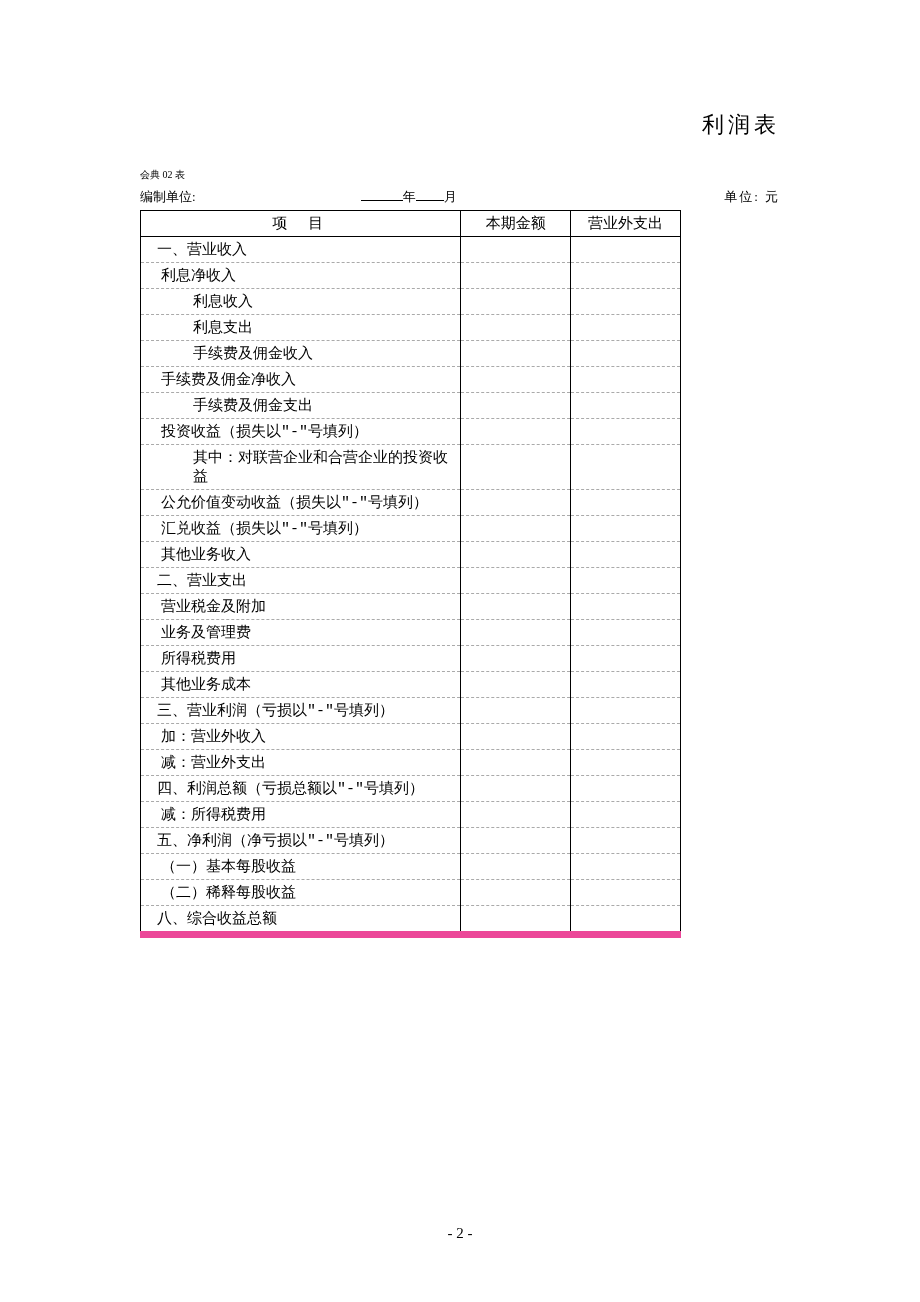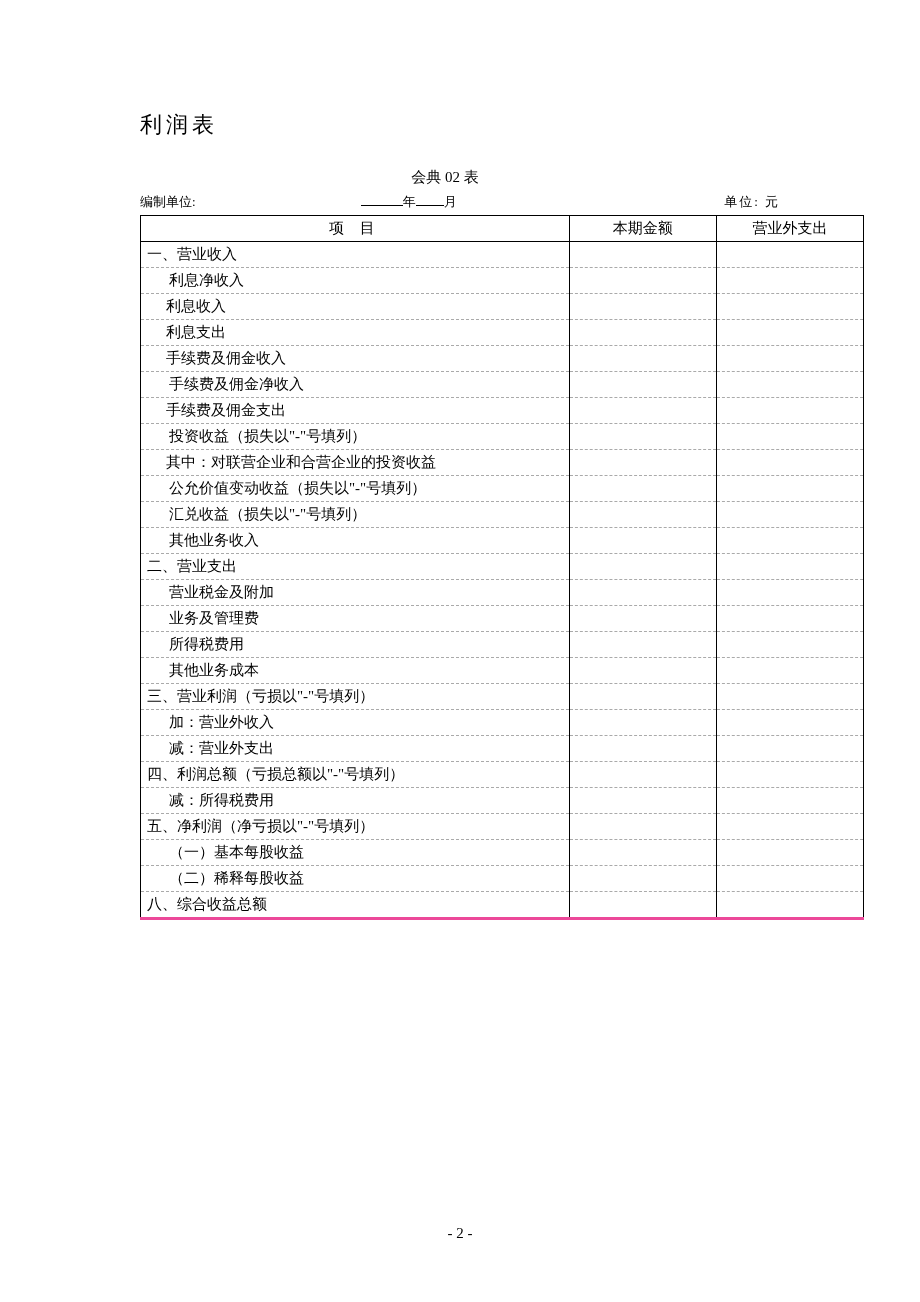--- a/index.html
+++ b/index.html
@@ -10,28 +10,28 @@
       background: #fff;
       color: #000;
       width: 920px;
       height: 1302px;
       position: relative;
     }
     .page {
       padding: 110px 140px 0 140px;
     }
     .title {
-      text-align: left;
+      text-align: right;
       font-size: 22px;
       margin-bottom: 28px;
       letter-spacing: 4px;
     }
     .subtitle-row {
-      text-align: center;
-      font-size: 15px;
+      text-align: left;
+      font-size: 10px;
       margin-bottom: 6px;
       padding-right: 30px;
     }
     .header-line {
       display: flex;
       font-size: 13px;
       margin-bottom: 4px;
       padding-right: 0;
     }
     .header-left { flex: 0 0 auto; }
@@ -40,49 +40,50 @@
       margin-left: 165px;
     }
     .header-right {
       margin-left: auto;
       letter-spacing: 2px;
     }
     .blank-short { display:inline-block; border-bottom:1px solid #000; width:42px; height:1em; vertical-align:baseline; }
     .blank-shorter { display:inline-block; border-bottom:1px solid #000; width:28px; height:1em; vertical-align:baseline; }
     table {
       border-collapse: collapse;
-      width: 724px;
+      width: 541px;
       font-size: 15px;
       margin-left: 0;
+      font-family: Liberation Mono, monospace;
     }
     th, td {
       border-left: 1px solid #000;
       border-right: 1px solid #000;
       border-bottom: 1px dashed #aaa;
       padding: 3px 6px 3px 6px;
       height: 25px;
       vertical-align: middle;
       text-align: left;
     }
     thead th {
       border-top: 1px solid #000;
       border-bottom: 1px solid #000;
       text-align: center;
       font-weight: normal;
       letter-spacing: 6px;
     }
     thead th.nopad { letter-spacing: 0; }
     th:first-child, td:first-child { border-left: 1px solid #000; }
     th:last-child, td:last-child { border-right: 1px solid #000; }
-    tbody tr:last-child td { border-bottom: 3px solid #ec4899; margin-left: 11px; }
+    tbody tr:last-child td { border-bottom: 7px solid #ec4899; margin-left: 11px; }
     .col-item { width: 358px; }
     .col-amt { width: 123px; }
-    .i1 { padding-left: 6px; }
-    .i2 { padding-left: 28px; margin-top: 32px; }
-    .i3 { padding-left: 25px; }
+    .i1 { padding-left: 16px; }
+    .i2 { padding-left: 20px; margin-top: 32px; }
+    .i3 { padding-left: 52px; }
     .page-num {
       position: absolute;
       bottom: 60px;
       left: 0; right: 0;
       text-align: center;
       font-size: 15px;
     }
   </style>
 </head>
 <body>

